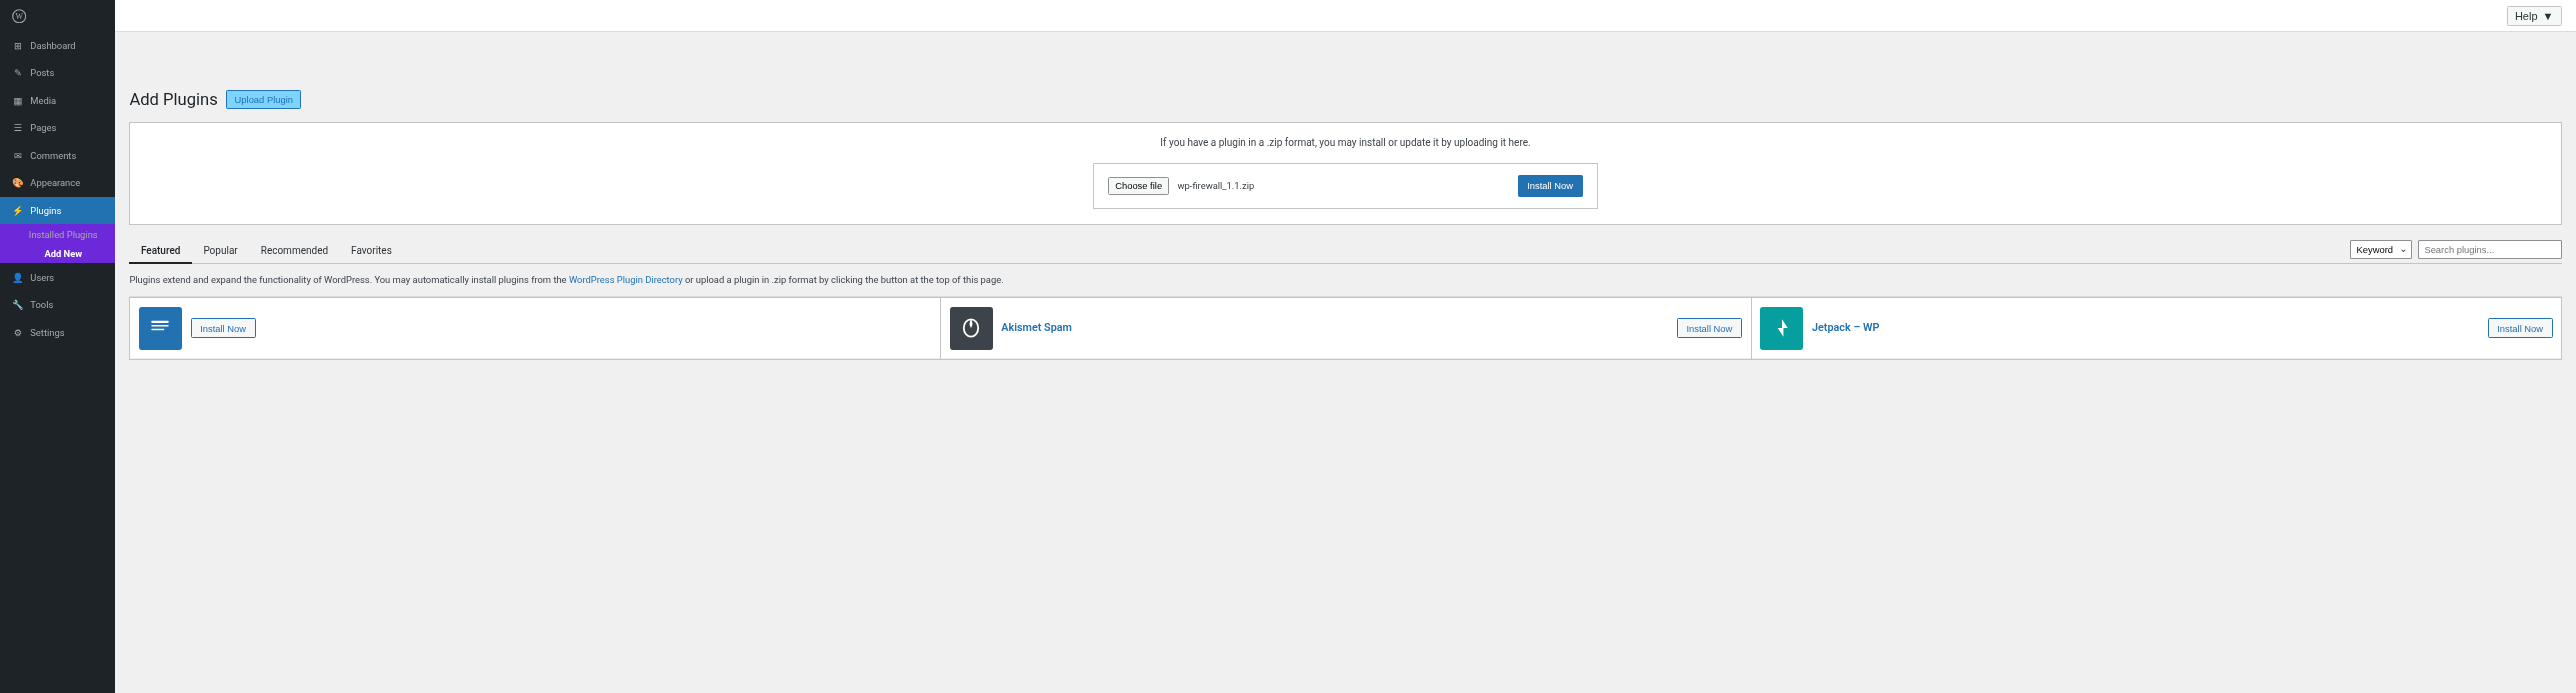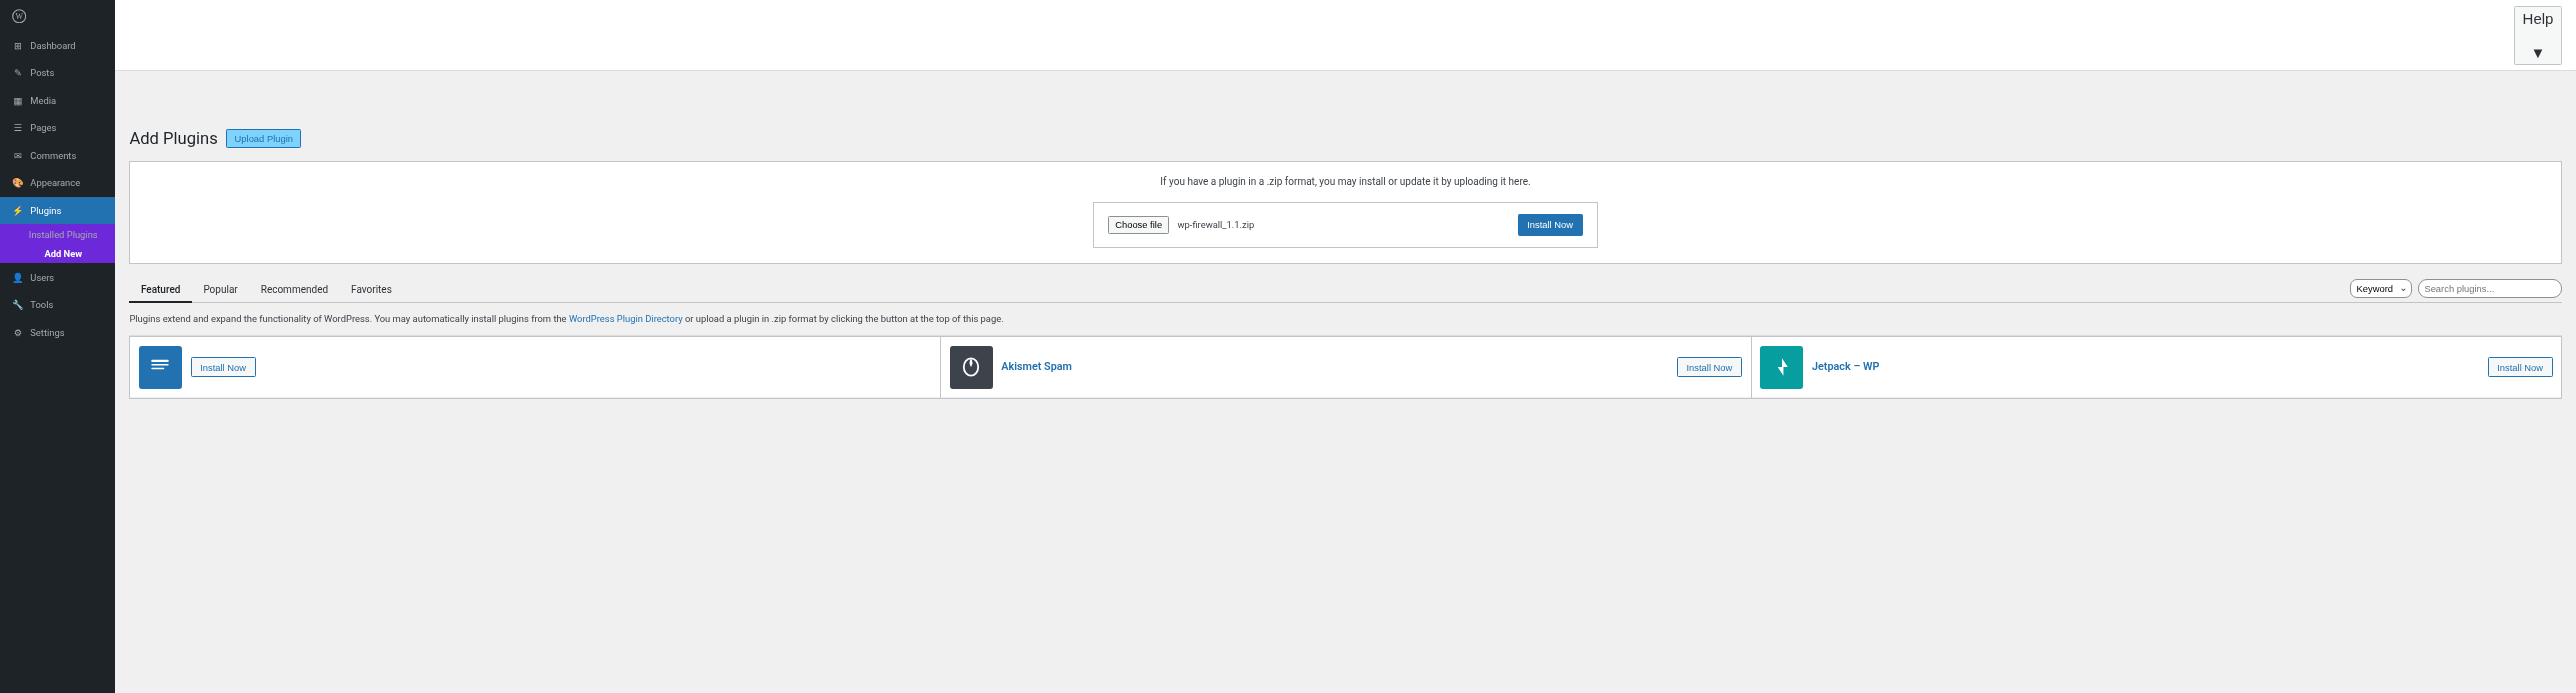--- a/index.html
+++ b/index.html
@@ -59,27 +59,26 @@
       padding: 5.8px 14.4px;
       display: flex;
       justify-content: flex-end;
       align-items: center;
     }
     .help-button {
       border: 0.7px solid #c3c4c7;
       background: #f6f7f7;
       padding: 2.9px 7.2px;
       cursor: pointer;
-      font-size: 15px;
+      font-size: 11px;
       border-radius: 1.4px;
       color: #2c3338;
       display: flex;
       align-items: center;
-      gap: 17px;
-      flex-direction: column;
+      gap: 5px;
     }
 
     #content {
       flex: 1;
       padding: 14.4px 14.4px 0 14.4px;
       overflow-y: auto;
     }
 
     .page-header {
       display: flex;
@@ -179,21 +178,21 @@
       display: flex;
       align-items: center;
       gap: 5.8px;
       padding-bottom: 4.3px;
     }
     .keyword-select {
       border: 0.7px solid #8c8f94;
       background: #fff;
       padding: 2.9px 17.3px 2.9px 5.8px;
       font-size: 9.4px;
-      border-radius: 7px;
+      border-radius: 1px;
       cursor: pointer;
       appearance: none;
       -webkit-appearance: none;
       position: relative;
     }
     .keyword-wrapper {
       position: relative;
       display: inline-block;
     }
     .keyword-wrapper::after {
@@ -203,21 +202,21 @@
       top: 50%;
       transform: translateY(-55%);
       pointer-events: none;
       font-size: 10px;
       color: #3c434a;
     }
     .search-plugins-input {
       border: 0.7px solid #8c8f94;
       padding: 2.9px 5.8px;
       font-size: 9.4px;
-      border-radius: 9px;
+      border-radius: 1px;
       width: 144px;
     }
 
     .plugins-description {
       font-size: 9.4px;
       color: #3c434a;
       padding: 8.6px 0;
       line-height: 1.6;
       border-bottom: 0.7px solid #dcdcde;
     }

